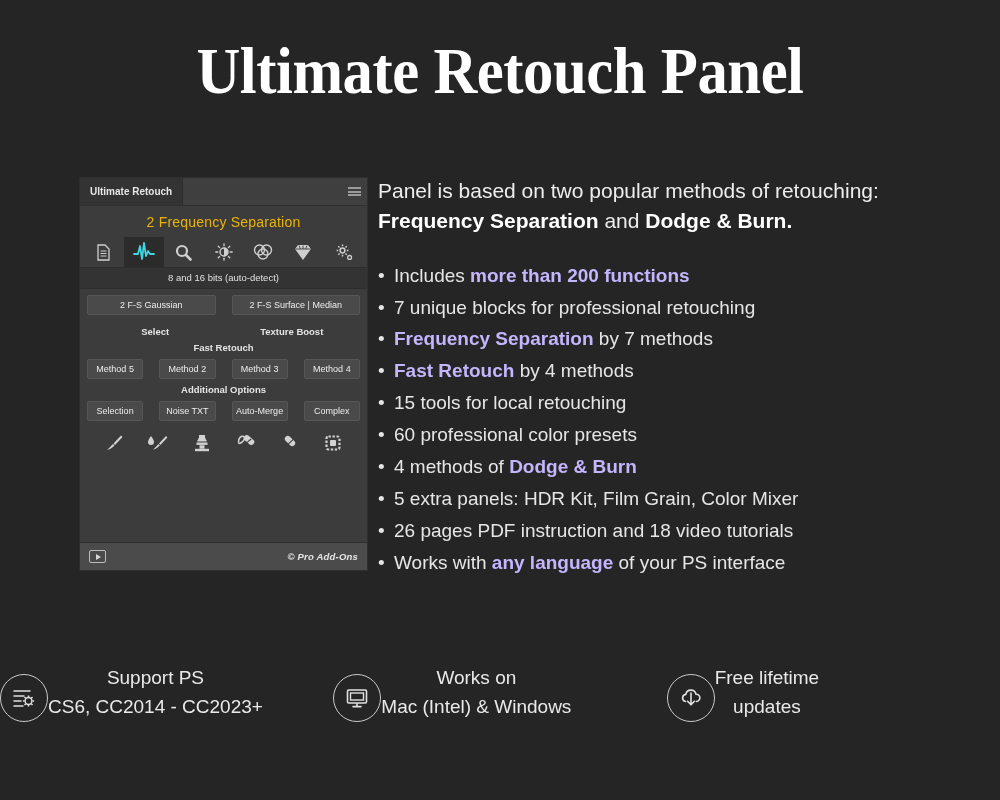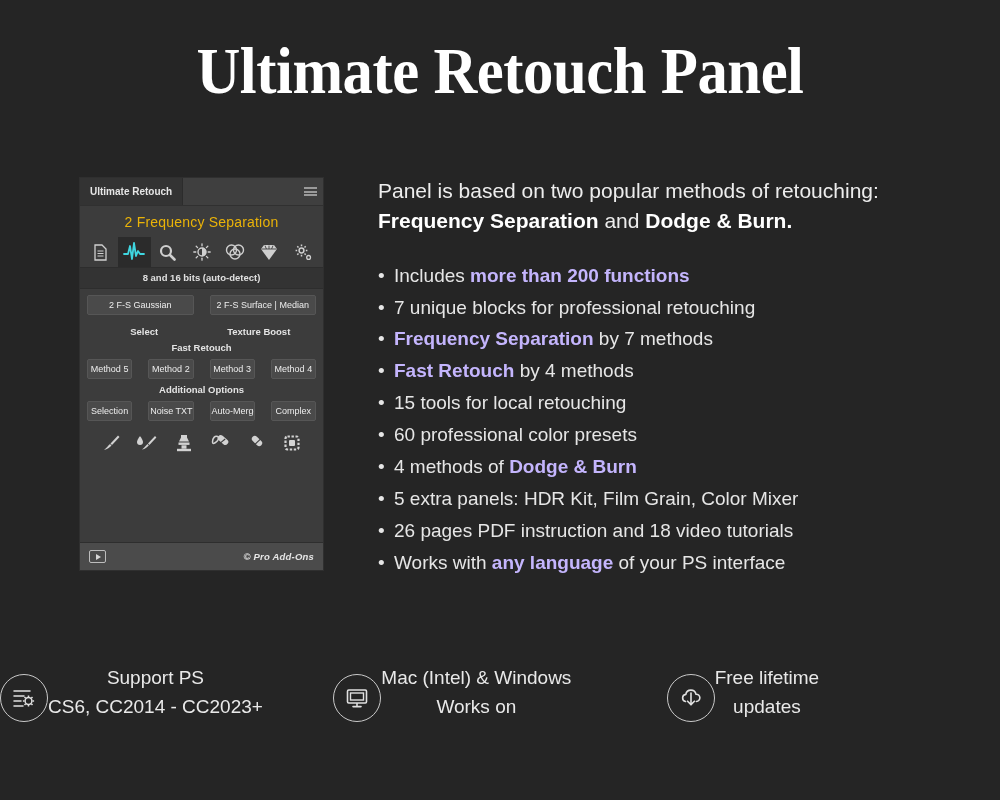--- a/index.html
+++ b/index.html
@@ -23,21 +23,21 @@
     line-height: 1.05;
     letter-spacing: -0.5px;
     color: #ffffff;
     transform: scaleX(0.92);
   }
 
   
   .ps-panel {
     position: absolute;
     left: 80px; top: 178px;
-    width: 243px; height: 392px;
+    width: 287px; height: 392px;
     background: #3c3c3c;
     box-shadow: 0 0 0 1px #2f2f2f;
   }
   .ps-tabbar {
     height: 28px;
     background: #3f3f3f;
     display: flex;
     align-items: stretch;
     border-bottom: 1px solid #303030;
   }
@@ -82,21 +82,21 @@
     flex: 1;
     display: flex; align-items: center; justify-content: center;
     color: #cfcfcf;
   }
   .ps-icon.active { background: #2b2b2b; }
   .ps-icon svg { display: block; }
 
   .ps-subnote {
     text-align: center;
     font-size: 9.5px;
-    font-weight: bold;
+    font-weight: normal;
     color: #e0e0e0;
     padding: 4px 0 5px;
     background: #333333;
     border-top: 1px solid #2d2d2d;
     border-bottom: 1px solid #2d2d2d;
   }
 
   .ps-body { padding: 6px 7px 0; }
   .btn-row { display: flex; gap: 16px; margin-bottom: 5px; }
   .ps-btn {
@@ -434,22 +434,22 @@
   <div class="badge">
     <div class="badge-ring">
       <svg width="28" height="26" viewBox="0 0 28 26">
         <rect x="4.5" y="5" width="19" height="13" rx="1.2" fill="none" stroke="#e0e0e0" stroke-width="1.6"></rect>
         <rect x="7.5" y="8" width="13" height="7" fill="none" stroke="#e0e0e0" stroke-width="1.4"></rect>
         <path d="M14 18 V21" stroke="#e0e0e0" stroke-width="1.6"></path>
         <path d="M10 21.6 H18" stroke="#e0e0e0" stroke-width="1.6" stroke-linecap="round"></path>
       </svg>
     </div>
     <div class="badge-text">
+      <div>Works on</div>
       <div>Mac (Intel) &amp; Windows</div>
-      <div>Works on</div>
     </div>
   </div>
 
   <div class="badge">
     <div class="badge-ring">
       <svg width="28" height="26" viewBox="0 0 28 26">
         <path d="M8.5 16.5 A3.6 3.6 0 0 1 8.8 9.4 A5.2 5.2 0 0 1 19 9.2 A3.6 3.6 0 0 1 19.4 16.5" fill="none" stroke="#e0e0e0" stroke-width="1.6" stroke-linecap="round"></path>
         <path d="M14 8 V19.5" stroke="#e0e0e0" stroke-width="1.6" stroke-linecap="round"></path>
         <path d="M10.6 16.2 L14 19.6 L17.4 16.2" fill="none" stroke="#e0e0e0" stroke-width="1.6" stroke-linecap="round" stroke-linejoin="round"></path>
       </svg>

